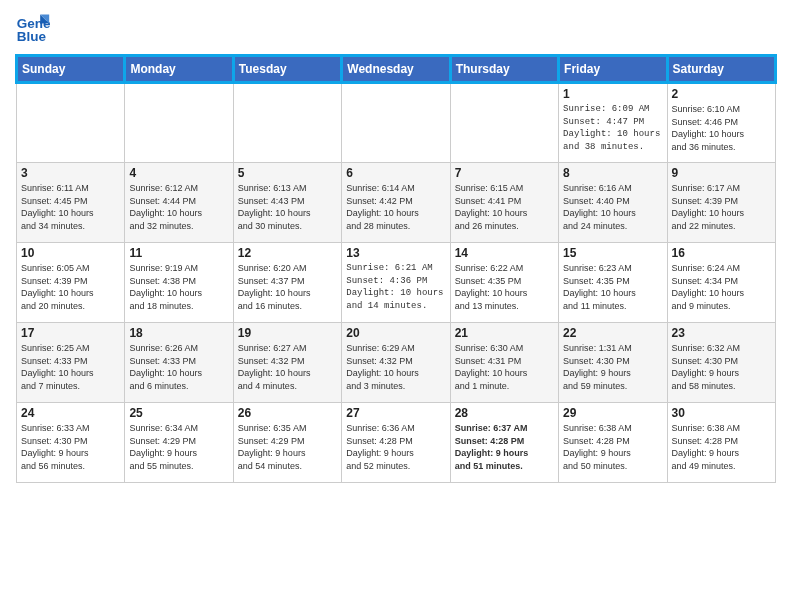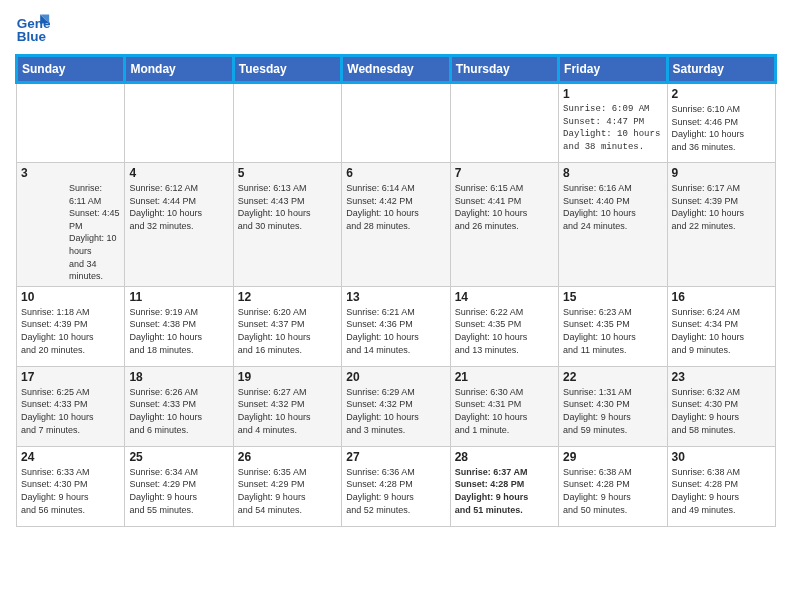--- a/index.html
+++ b/index.html
@@ -138,21 +138,21 @@
             <span class="day-number">2</span>
             <div class="day-info" style="white-space: pre-line;">Sunrise: 6:10 AM
 Sunset: 4:46 PM
 Daylight: 10 hours
 and 36 minutes.</div>
           </td>
         </tr>
         <tr>
           <td>
             <span class="day-number">3</span>
-            <div class="day-info" style="white-space: pre-line; margin-left: 48px;">Sunrise: 6:11 AM
+            <div class="day-info" style="white-space: pre-line;">Sunrise: 6:11 AM
 Sunset: 4:45 PM
 Daylight: 10 hours
 and 34 minutes.</div>
           </td>
           <td>
             <span class="day-number">4</span>
             <div class="day-info" style="white-space: pre-line;">Sunrise: 6:12 AM
 Sunset: 4:44 PM
 Daylight: 10 hours
 and 32 minutes.</div>
@@ -189,42 +189,42 @@
             <span class="day-number">9</span>
             <div class="day-info" style="white-space: pre-line;">Sunrise: 6:17 AM
 Sunset: 4:39 PM
 Daylight: 10 hours
 and 22 minutes.</div>
           </td>
         </tr>
         <tr>
           <td>
             <span class="day-number">10</span>
-            <div class="day-info" style="white-space: pre-line;">Sunrise: 1:18 AM
+            <div class="day-info" style="white-space: pre-line;">Sunrise: 6:05 AM
 Sunset: 4:39 PM
 Daylight: 10 hours
 and 20 minutes.</div>
           </td>
           <td>
             <span class="day-number">11</span>
             <div class="day-info" style="white-space: pre-line;">Sunrise: 9:19 AM
 Sunset: 4:38 PM
 Daylight: 10 hours
 and 18 minutes.</div>
           </td>
           <td>
             <span class="day-number">12</span>
             <div class="day-info" style="white-space: pre-line;">Sunrise: 6:20 AM
 Sunset: 4:37 PM
 Daylight: 10 hours
 and 16 minutes.</div>
           </td>
           <td>
             <span class="day-number">13</span>
-            <div class="day-info" style="white-space: pre-line;">Sunrise: 6:21 AM
+            <div class="day-info" style="white-space: pre-line; font-family: Liberation Mono, monospace;">Sunrise: 6:21 AM
 Sunset: 4:36 PM
 Daylight: 10 hours
 and 14 minutes.</div>
           </td>
           <td>
             <span class="day-number">14</span>
             <div class="day-info" style="white-space: pre-line;">Sunrise: 6:22 AM
 Sunset: 4:35 PM
 Daylight: 10 hours
 and 13 minutes.</div>

